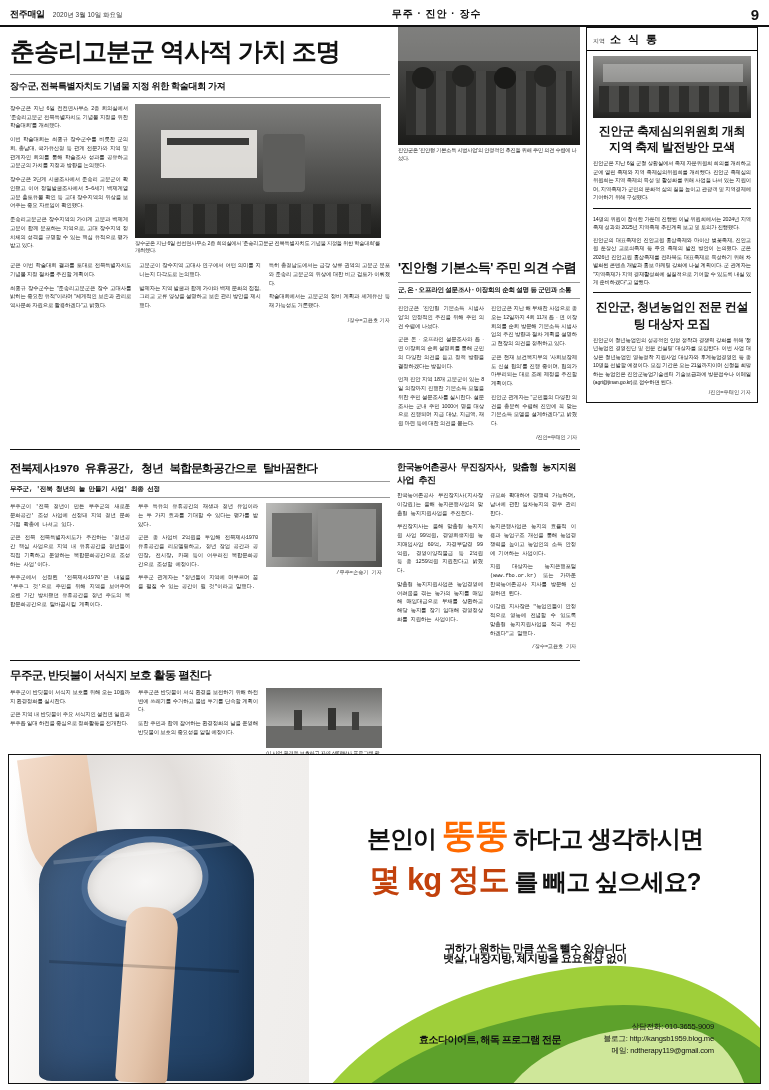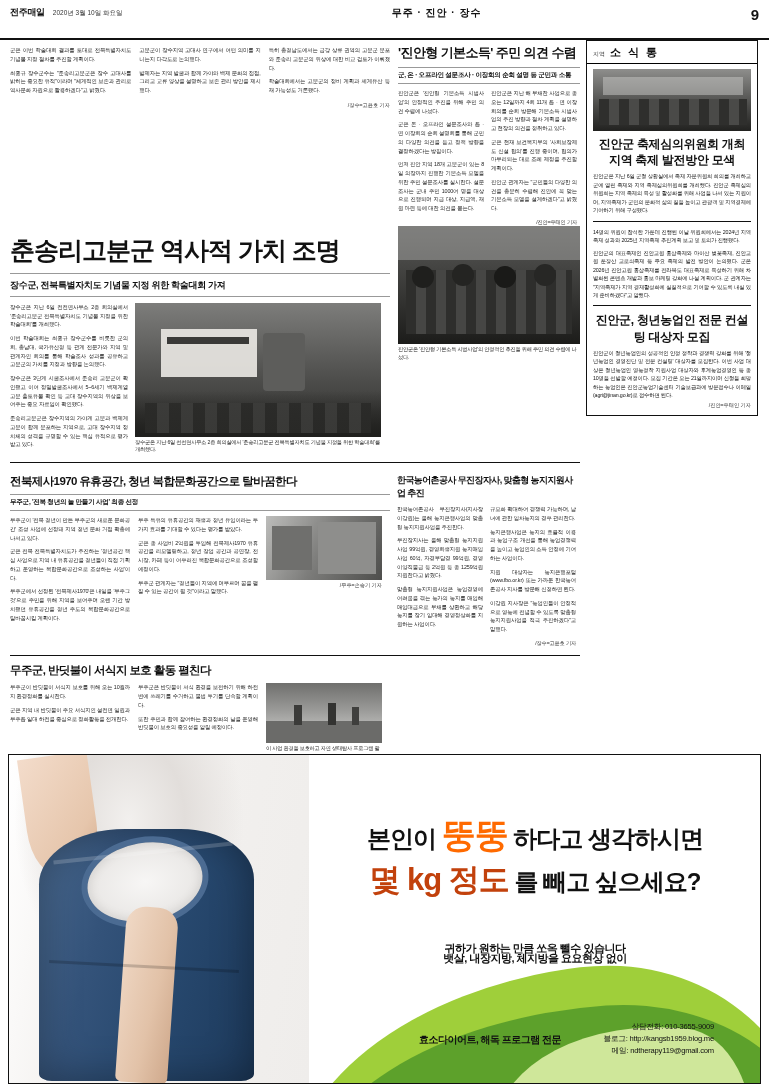--- a/index.html
+++ b/index.html
@@ -14,24 +14,24 @@
     position: relative;
     overflow: hidden;
   }
   .page {
     width: 769px; height: 1090px;
     position: relative;
     padding: 0;
   }
   
   .masthead {
-    display: flex; align-items: flex-start; justify-content: space-between;
+    display: flex; align-items: center; justify-content: space-between;
     padding: 6px 10px 3px 10px;
     border-bottom: 2px solid #111;
-    height: 40px;
+    height: 27px;
   }
   .masthead-left { display: flex; align-items: baseline; gap: 8px; }
   .paper-name { font-size: 9px; font-weight: bold; letter-spacing: -0.3px; }
   .issue-date { font-size: 6.5px; color: #333; }
   .masthead-center { font-size: 10px; font-weight: bold; letter-spacing: 1px; }
   .page-number { font-size: 15px; font-weight: bold; }
 
   
   .content {
     display: flex;
@@ -103,21 +103,21 @@
   .side-title { font-size: 11px; font-weight: bold; letter-spacing: 2px; }
   .side-body { padding: 5px 6px 6px 6px; }
   .side-item-title {
     font-size: 12px; font-weight: bold; line-height: 1.35;
     letter-spacing: -0.3px; margin-bottom: 4px; text-align: center;
   }
   .side-text { font-size: 5.3px; line-height: 1.6; text-align: justify; letter-spacing: -0.15px;}
   .side-divider { border-top: 1px solid #111; margin: 6px 0; }
 
   
-  .mid-wrap { display: flex; gap: 7px; }
+  .mid-wrap { display: flex; gap: 7px; font-family: Liberation Mono, monospace; }
 
   
   .ad {
     position: absolute; left: 8px; bottom: 6px;
     width: 753px; height: 330px;
     border: 1px solid #111;
     background: #ffffff;
     overflow: hidden;
   }
   .ad-jeans {
@@ -213,53 +213,20 @@
     </div>
     <div class="masthead-center">무주 · 진안 · 장수</div>
     <div class="page-number">9</div>
   </div>
 
   <div class="content">
 
     <div class="col-main">
 
       <div>
-        <div style="display:flex; gap:8px; margin-top:2px;">
-          <div style="width:380px;">
-            <div class="body-text cols3" style="margin-top:4px;">
-              <p>군은 이번 학술대회 결과를 토대로 전북특별자치도 기념물 지정 절차를 추진할 계획이다.</p>
-              <p>최홍규 장수군수는 "춘송리고분군은 장수 고대사를 밝히는 중요한 유적"이라며 "체계적인 보존과 관리로 역사문화 자원으로 활용하겠다"고 밝혔다.</p>
-              <p>고분군이 장수지역 고대사 연구에서 어떤 의미를 지니는지 다각도로 논의했다.</p>
-              <p>발제자는 지역 발굴과 함께 가야와 백제 문화의 접점, 그리고 교류 양상을 설명하고 보존 관리 방안을 제시했다.</p>
-              <p>특히 충청남도에서는 금강 상류 권역의 고분군 분포와 춘송리 고분군의 위상에 대한 비교 검토가 이뤄졌다.</p>
-              <p>학술대회에서는 고분군의 정비 계획과 세계유산 등재 가능성도 거론됐다.</p>
-            </div>
-            <div class="byline">/장수=고윤호 기자</div>
-          </div>
-
-          <div style="width:182px;">
-            <div class="sec-head" style="font-size:13px;margin-top:2px;">'진안형 기본소득' 주민 의견 수렴</div>
-            <div class="sec-sub">군, 온 · 오프라인 설문조사 · 이장회의 순회 설명 등 군민과 소통</div>
-            <div style="display:flex;gap:7px;">
-              <div class="body-text" style="width:86px;">
-                <p>진안군은 '진안형 기본소득 시범사업'의 안정적인 추진을 위해 주민 의견 수렴에 나섰다.</p>
-                <p>군은 온 · 오프라인 설문조사와 읍 · 면 이장회의 순회 설명회를 통해 군민의 다양한 의견을 듣고 정책 방향을 결정하겠다는 방침이다.</p>
-                <p>먼저 진안 지역 18개 고분군이 있는 8일 의장까지 진행한 기본소득 모델을 위한 주민 설문조사를 실시한다. 설문조사는 군내 주민 1000여 명을 대상으로 진행되며 지급 대상, 지급액, 재원 마련 등에 대한 의견을 묻는다.</p>
-                <p></p>
-              </div>
-              <div class="body-text" style="width:86px;">
-                <p>진안군은 지난 해 부채한 사업으로 총 오는 12일까지 4회 11개 읍 · 면 이장회의를 순회 방문해 기본소득 시범사업의 추진 방향과 절차 계획을 설명하고 현장의 의견을 청취하고 있다.</p>
-                <p>군은 현재 보건복지부의 '사회보장제도 신설 협의'를 진행 중이며, 협의가 마무리되는 대로 조례 제정을 추진할 계획이다.</p>
-                <p>진안군 관계자는 "군민들의 다양한 의견을 충분히 수렴해 진안에 꼭 맞는 기본소득 모델을 설계하겠다"고 밝혔다.</p>
-                <div class="byline">/진안=우태인 기자</div>
-              </div>
-            </div>
-          </div>
-        </div>
-
         <div style="display:flex; gap:8px;">
           <div style="width:380px;">
             <div class="headline">춘송리고분군 역사적 가치 조명</div>
             <div class="subhead">장수군, 전북특별자치도 기념물 지정 위한 학술대회 가져</div>
             <div class="lead-row">
               <div class="lead-text body-text">
                 <p>장수군은 지난 6일 천천면사무소 2층 회의실에서 '춘송리고분군 전북특별자치도 기념물 지정을 위한 학술대회'를 개최했다.</p>
                 <p>이번 학술대회는 최홍규 장수군수를 비롯한 군의회, 충남대, 국가유산청 등 관계 전문가와 지역 및 관계자인 회의를 통해 학술조사 성과를 공유하고 고분군의 가치를 지정과 방향을 논의했다.</p>
                 <p>장수군은 3단계 시굴조사에서 춘송리 고분군이 확인됐고 이어 정밀발굴조사에서 5~6세기 백제계열 고분 출토유물 확인 등 고대 장수지역의 위상을 보여주는 중요 자료임이 확인됐다.</p>
                 <p>춘송리고분군은 장수지역의 가야계 고분과 백제계 고분이 함께 분포하는 지역으로, 고대 장수지역 정치체의 성격을 규명할 수 있는 핵심 유적으로 평가받고 있다.</p>
@@ -284,20 +251,53 @@
               <div style="position:absolute;left:0;top:0;width:182px;height:34px;background:#9e9e9c;opacity:.55;"></div>
               <div style="position:absolute;left:8px;top:44px;width:166px;height:64px;background:repeating-linear-gradient(90deg,#2e2e2c 0 10px,#464644 10px 20px);"></div>
               <div style="position:absolute;left:14px;top:40px;width:22px;height:22px;border-radius:50%;background:#1f1f1d;"></div>
               <div style="position:absolute;left:54px;top:38px;width:22px;height:22px;border-radius:50%;background:#242422;"></div>
               <div style="position:absolute;left:96px;top:40px;width:22px;height:22px;border-radius:50%;background:#1a1a18;"></div>
               <div style="position:absolute;left:136px;top:38px;width:22px;height:22px;border-radius:50%;background:#272725;"></div>
             </div>
             <div class="photo-caption">진안군은 '진안형 기본소득 시범사업'의 안정적인 추진을 위해 주민 의견 수렴에 나섰다.</div>
           </div>
         </div>
+
+        <div style="display:flex; gap:8px; margin-top:2px;">
+          <div style="width:380px;">
+            <div class="body-text cols3" style="margin-top:4px;">
+              <p>군은 이번 학술대회 결과를 토대로 전북특별자치도 기념물 지정 절차를 추진할 계획이다.</p>
+              <p>최홍규 장수군수는 "춘송리고분군은 장수 고대사를 밝히는 중요한 유적"이라며 "체계적인 보존과 관리로 역사문화 자원으로 활용하겠다"고 밝혔다.</p>
+              <p>고분군이 장수지역 고대사 연구에서 어떤 의미를 지니는지 다각도로 논의했다.</p>
+              <p>발제자는 지역 발굴과 함께 가야와 백제 문화의 접점, 그리고 교류 양상을 설명하고 보존 관리 방안을 제시했다.</p>
+              <p>특히 충청남도에서는 금강 상류 권역의 고분군 분포와 춘송리 고분군의 위상에 대한 비교 검토가 이뤄졌다.</p>
+              <p>학술대회에서는 고분군의 정비 계획과 세계유산 등재 가능성도 거론됐다.</p>
+            </div>
+            <div class="byline">/장수=고윤호 기자</div>
+          </div>
+
+          <div style="width:182px;">
+            <div class="sec-head" style="font-size:13px;margin-top:2px;">'진안형 기본소득' 주민 의견 수렴</div>
+            <div class="sec-sub">군, 온 · 오프라인 설문조사 · 이장회의 순회 설명 등 군민과 소통</div>
+            <div style="display:flex;gap:7px;">
+              <div class="body-text" style="width:86px;">
+                <p>진안군은 '진안형 기본소득 시범사업'의 안정적인 추진을 위해 주민 의견 수렴에 나섰다.</p>
+                <p>군은 온 · 오프라인 설문조사와 읍 · 면 이장회의 순회 설명회를 통해 군민의 다양한 의견을 듣고 정책 방향을 결정하겠다는 방침이다.</p>
+                <p>먼저 진안 지역 18개 고분군이 있는 8일 의장까지 진행한 기본소득 모델을 위한 주민 설문조사를 실시한다. 설문조사는 군내 주민 1000여 명을 대상으로 진행되며 지급 대상, 지급액, 재원 마련 등에 대한 의견을 묻는다.</p>
+                <p></p>
+              </div>
+              <div class="body-text" style="width:86px;">
+                <p>진안군은 지난 해 부채한 사업으로 총 오는 12일까지 4회 11개 읍 · 면 이장회의를 순회 방문해 기본소득 시범사업의 추진 방향과 절차 계획을 설명하고 현장의 의견을 청취하고 있다.</p>
+                <p>군은 현재 보건복지부의 '사회보장제도 신설 협의'를 진행 중이며, 협의가 마무리되는 대로 조례 제정을 추진할 계획이다.</p>
+                <p>진안군 관계자는 "군민들의 다양한 의견을 충분히 수렴해 진안에 꼭 맞는 기본소득 모델을 설계하겠다"고 밝혔다.</p>
+                <div class="byline">/진안=우태인 기자</div>
+              </div>
+            </div>
+          </div>
+        </div>
       </div>
 
       <div class="rule-h"></div>
 
       <div class="mid-wrap" style="margin-top:4px;">
 
         <div style="width:380px;">
           <div class="sec-head">전북제사1970 유휴공간, 청년 복합문화공간으로 탈바꿈한다</div>
           <div class="sec-sub">무주군, '전북 청년의 놀 만들기 사업' 최종 선정</div>
           <div style="display:flex;gap:8px;">

